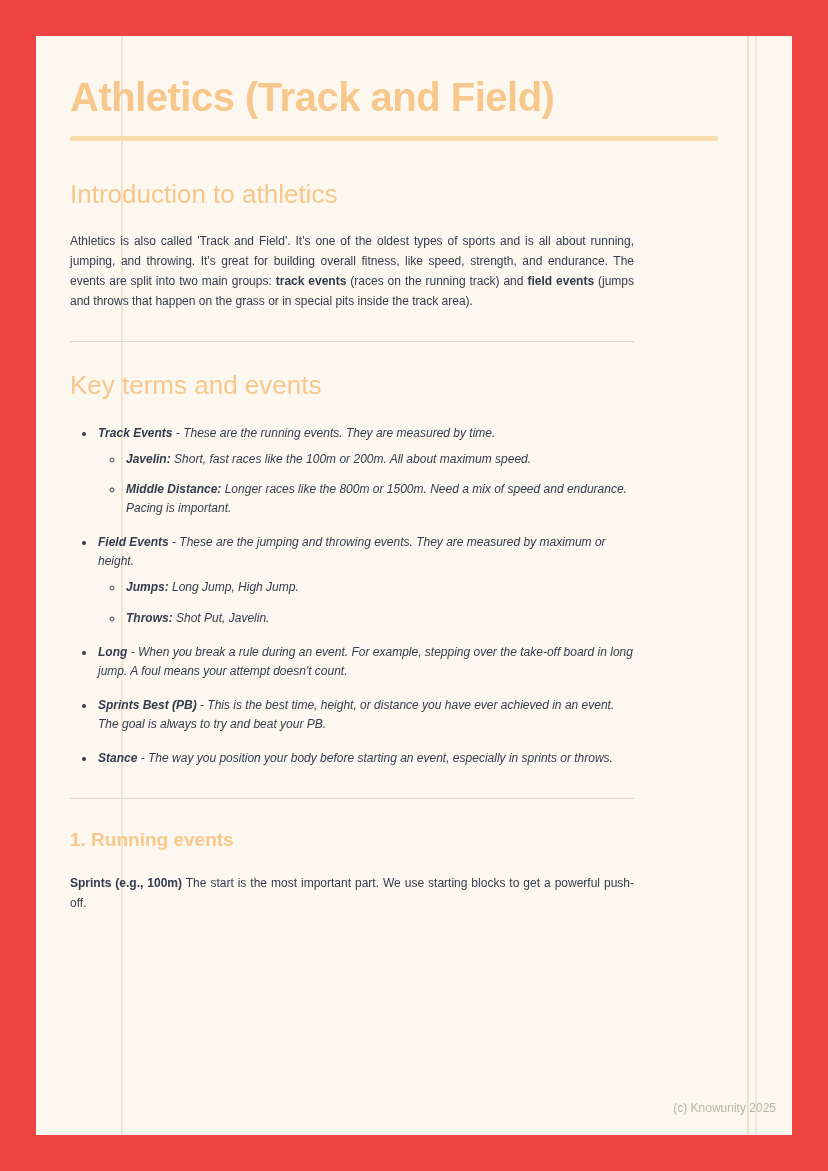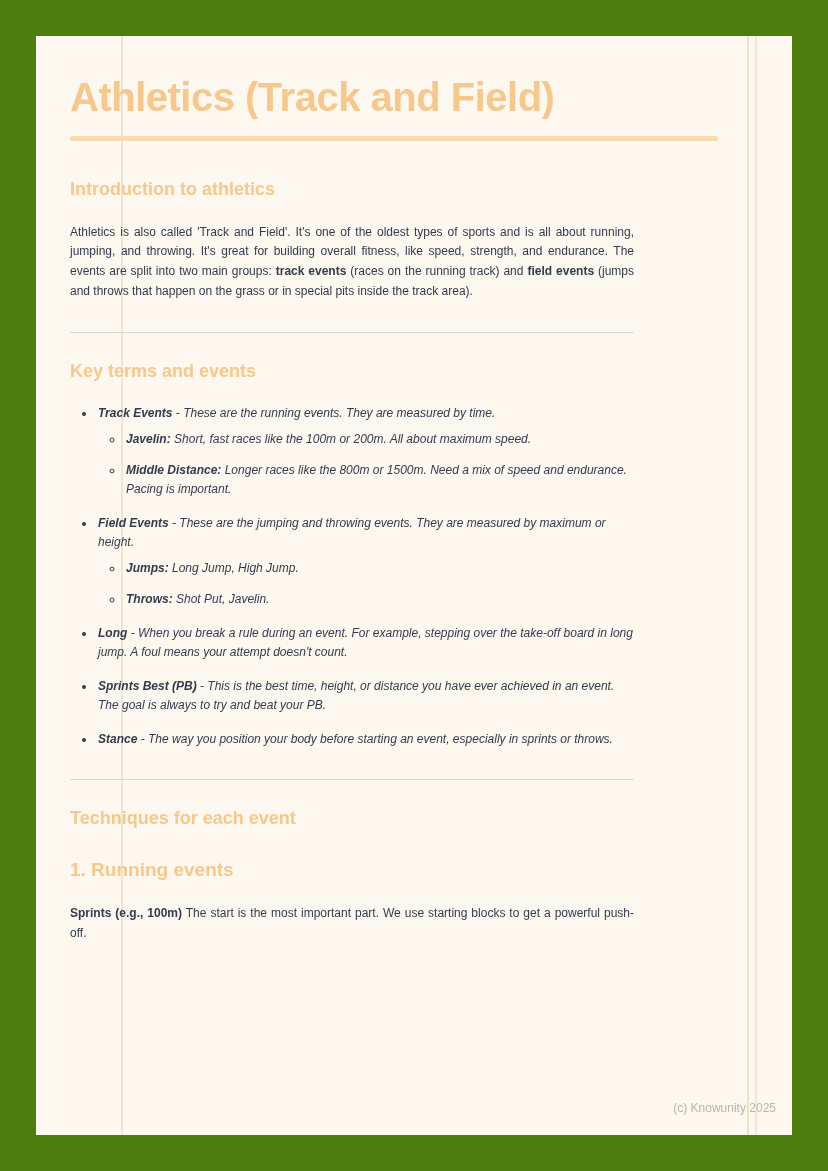--- a/index.html
+++ b/index.html
@@ -7,21 +7,21 @@
   body {
     width: 828px; height: 1171px;
     background: #ffffff;
     font-family: "Liberation Sans", sans-serif;
     color: #333B4D;
   }
   .frame {
     position: relative;
     width: 828px; height: 1171px;
     overflow: hidden;
-    background: #4d7c0f;
+    background: #ef4444;
   }
   .page {
     position: absolute;
     left: 36px; top: 36px;
     width: 756px; height: 1099px;
     background: #FCF8EF;
     overflow: hidden;
   }
   .rule-line { position: absolute; top: 0; bottom: 0; pointer-events: none; }
   .rule-left  { left: 85px;  width: 2px; background: rgba(224,206,170,0.45); }
@@ -42,23 +42,23 @@
   }
   .title-rule {
     width: 648px; height: 5px;
     margin: 16px 0 0 0;
     background: #F8DBAF;
     border: none;
     border-radius: 2px;
   }
   .h2 {
     margin: 38px 0 0 0;
-    font-size: 18px;
+    font-size: 26px;
     line-height: 1.2;
-    font-weight: bold;
+    font-weight: normal;
     color: #F7C78C;
   }
   .h3 {
     margin: 30px 0 0 0;
     font-size: 19px;
     line-height: 1.2;
     font-weight: bold;
     color: #F7C78C;
   }
   .para {
@@ -135,21 +135,20 @@
             <li><span class="b">Throws:</span><span> Shot Put, Javelin.</span></li>
           </ul>
         </li>
         <li><span class="b">Long</span><span> - When you break a rule during an event. For example, stepping over the take-off board in long jump. A foul means your attempt doesn't count.</span></li>
         <li><span class="b">Sprints Best (PB)</span><span> - This is the best time, height, or distance you have ever achieved in an event. The goal is always to try and beat your PB.</span></li>
         <li><span class="b">Stance</span><span> - The way you position your body before starting an event, especially in sprints or throws.</span></li>
       </ul>
 
       <hr class="divider">
 
-      <h2 class="h2" style="margin-top:0;">Techniques for each event</h2>
 
       <h3 class="h3">1. Running events</h3>
 
       <p class="para"><span class="b">Sprints (e.g., 100m)</span><span> The start is the most important part. We use starting blocks to get a powerful push-off.</span></p>
 
     </div>
 
     <div class="footer">(c) Knowunity 2025</div>
   </div>
 </div>

